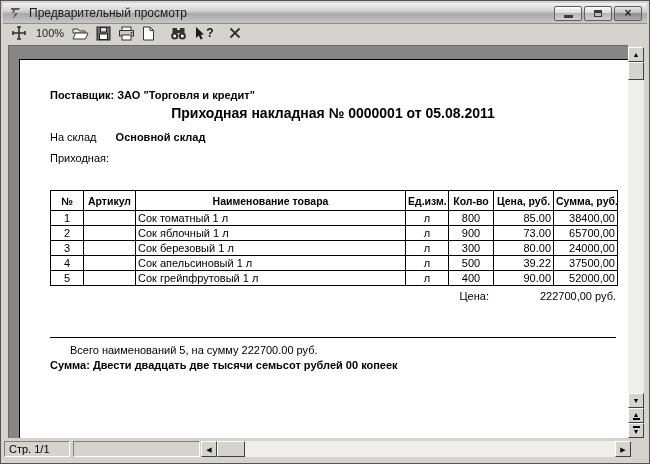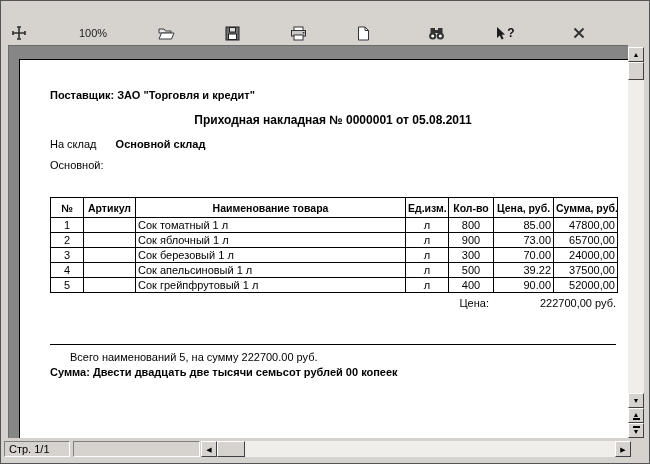--- a/index.html
+++ b/index.html
@@ -31,40 +31,39 @@
   }
   .win-btn.close-b { background:linear-gradient(#e6e6e6,#c0c0c0 45%,#8e8e8e 50%,#ababab); }
   .g-min { width:9px; height:3px; background:#3a3a3a; margin-top:6px; }
   .g-restore { width:8px; height:7px; border:1px solid #3a3a3a; border-top-width:3px; background:transparent; }
   .g-close { font-size:12px; font-weight:bold; color:#262626; line-height:10px; }
   
   .toolbar {
     position:absolute; left:3px; top:24px; right:3px; height:16px;
     display:flex; align-items:center; padding-left:8px;
     background:#d6d3ce;
-    gap:43px;
   }
   .tb { height:18px; display:flex; align-items:center; margin-right:7px; cursor:default; }
   .tb svg { display:block; }
   .tb-label { font-size:11px; color:#222; margin-left:3px; margin-right:8px; }
   .sp { margin-left:8px; }
   .help-q { font-size:12px; font-weight:bold; color:#111; margin-left:1px; }
   
   .viewport {
     position:absolute; left:7px; top:44px; width:620px; height:393px;
     background:#868686; overflow:hidden;
     border-top:1px solid #6b6b6b; border-left:1px solid #6b6b6b;
   }
   .page {
     position:absolute; left:10px; top:13px; width:700px; height:620px;
     background:#ffffff; border:1px solid #000;
   }
   .page-content { padding-top:29px; margin-left:30px; width:566px; font-size:11px; color:#000; }
   .supplier { font-weight:bold; line-height:13px; }
-  .doc-title { font-size:12px; font-weight:bold; text-align:center; margin-top:11px; line-height:15px; }
+  .doc-title { font-size:14px; font-weight:bold; text-align:center; margin-top:4px; line-height:15px; }
   .warehouse { margin-top:10px; line-height:13px; }
   .warehouse .wh-value { font-weight:bold; margin-left:16px; }
   .basis { margin-top:8px; line-height:13px; }
   table.items { border-collapse:collapse; margin-top:25px; table-layout:fixed; width:567px; }
   table.items th, table.items td {
     border:1px solid #000; font-size:11px; padding:0 2px; overflow:hidden; white-space:nowrap;
   }
   table.items th { font-weight:bold; height:20px; text-align:center; font-size:10.5px; }
   table.items td { height:15px; }
   td.c0, td.c3, td.c4 { text-align:center; }
@@ -106,20 +105,39 @@
     display:flex; align-items:center; justify-content:center;
     font-size:7px; line-height:7px; color:#000; cursor:default;
   }
   .hs-thumb { position:absolute; left:16px; top:0; width:28px; height:16px; }
 </style>
 </head>
 <body>
 
 <div class="window">
 
+  <div class="titlebar">
+    <span class="app-icon">
+      <svg width="13" height="13" viewBox="0 0 13 13">
+        <polygon points="2,1 11,1 10,3 6,3 5,6 9,6 4,12 6,6 3,6 4,3 2,3" fill="#5a5a5a"></polygon>
+      </svg>
+    </span>
+    <span class="title-text">Предварительный просмотр</span>
+    <div class="win-controls">
+      <div class="win-btn">
+        <div class="g-min"></div>
+      </div>
+      <div class="win-btn">
+        <div class="g-restore"></div>
+      </div>
+      <div class="win-btn close-b">
+        <span class="g-close">×</span>
+      </div>
+    </div>
+  </div>
 
   <div class="toolbar">
     <span class="tb">
       <svg width="14" height="14" viewBox="0 0 14 14">
         <path d="M7 1 v12 M1 7 h12 M5 1 h4 M5 13 h4 M1 5 v4 M13 5 v4" stroke="#2f2f2f" stroke-width="1.6" fill="none"></path>
       </svg>
     </span>
     <span class="tb-label">100%</span>
     <span class="tb">
       <svg width="17" height="15" viewBox="0 0 17 15">
@@ -176,21 +194,21 @@
     <div class="page">
       <div class="page-content">
 
         <div class="supplier">Поставщик: ЗАО "Торговля и кредит"</div>
         <div class="doc-title">Приходная накладная № 0000001 от 05.08.2011</div>
 
         <div class="warehouse">
           <span>На склад</span>
           <span class="wh-value">Основной склад</span>
         </div>
-        <div class="basis">Основной:</div>
+        <div class="basis">Приходная:</div>
 
         <table class="items">
           <colgroup>
             <col style="width:33px">
               <col style="width:52px">
               <col style="width:270px">
             <col style="width:43px">
               <col style="width:45px">
               <col style="width:60px">
               <col style="width:64px">
@@ -207,38 +225,38 @@
             </tr>
           </thead>
           <tbody>
             <tr>
               <td class="c0">1</td>
               <td class="c1"></td>
               <td class="c2">Сок томатный 1 л</td>
               <td class="c3">л</td>
               <td class="c4">800</td>
               <td class="c5">85.00</td>
-              <td class="c6">47800,00</td>
+              <td class="c6">38400,00</td>
             </tr>
             <tr>
               <td class="c0">2</td>
               <td class="c1"></td>
               <td class="c2">Сок яблочный 1 л</td>
               <td class="c3">л</td>
               <td class="c4">900</td>
               <td class="c5">73.00</td>
               <td class="c6">65700,00</td>
             </tr>
             <tr>
               <td class="c0">3</td>
               <td class="c1"></td>
               <td class="c2">Сок березовый 1 л</td>
               <td class="c3">л</td>
               <td class="c4">300</td>
-              <td class="c5">70.00</td>
+              <td class="c5">80.00</td>
               <td class="c6">24000,00</td>
             </tr>
             <tr>
               <td class="c0">4</td>
               <td class="c1"></td>
               <td class="c2">Сок апельсиновый 1 л</td>
               <td class="c3">л</td>
               <td class="c4">500</td>
               <td class="c5">39.22</td>
               <td class="c6">37500,00</td>

